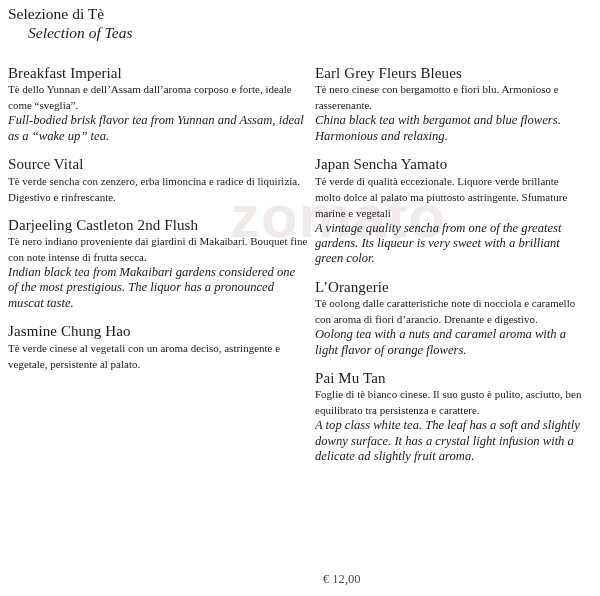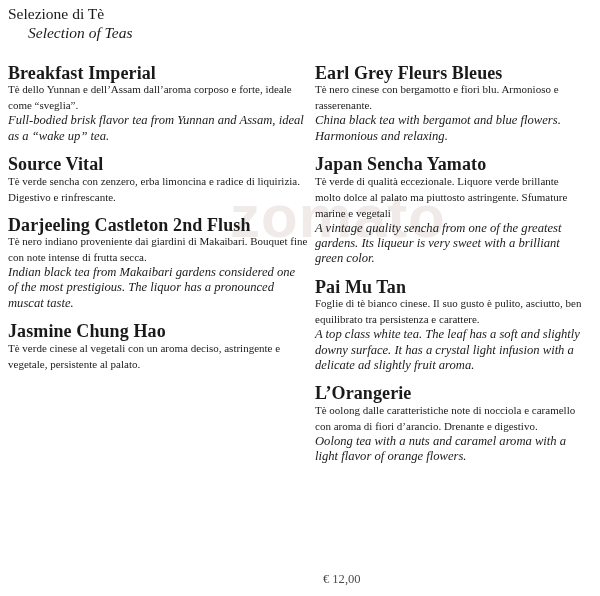--- a/index.html
+++ b/index.html
@@ -35,22 +35,22 @@
   .header .line2 { font-size:15.5px; line-height:19px; font-style:italic;margin-left:20px; }
 
   .col { position:absolute; top:66px; }
   .col-left  { left:8px;   width:300px; }
   .col-right { left:315px; width:272px; }
 
   .entry { margin-bottom:13px; }
   .entry:last-child { margin-bottom:0; }
 
   .entry-title {
-    font-size:18px;
-    font-weight:700;
+    font-size:15px;
+    font-weight:400;
     line-height:15.4px;
     letter-spacing:0.1px;
   }
   .desc-it {
     font-size:11px;
     line-height:16px;
   }
   .desc-en {
     font-size:12.6px;
     line-height:15.4px;
@@ -106,28 +106,28 @@
         <div class="entry-title">Earl Grey Fleurs Bleues</div>
         <div class="desc-it">Tè nero cinese con bergamotto e fiori blu. Armonioso e rasserenante.</div>
         <div class="desc-en">China black tea with bergamot and blue flowers. Harmonious and relaxing.</div>
       </div>
       <div class="entry">
         <div class="entry-title">Japan Sencha Yamato</div>
         <div class="desc-it">Tè verde di qualità eccezionale. Liquore verde brillante molto dolce al palato ma piuttosto astringente. Sfumature marine e vegetali</div>
         <div class="desc-en">A vintage quality sencha from one of the greatest gardens. Its liqueur is very sweet with a brilliant green color.</div>
       </div>
       <div class="entry">
+        <div class="entry-title">L’Orangerie</div>
+        <div class="desc-it">Tè oolong dalle caratteristiche note di nocciola e caramello con aroma di fiori d’arancio. Drenante e digestivo.</div>
+        <div class="desc-en">Oolong tea with a nuts and caramel aroma with a light flavor of orange flowers.</div>
+      </div>
+      <div class="entry">
         <div class="entry-title">Pai Mu Tan</div>
         <div class="desc-it">Foglie di tè bianco cinese. Il suo gusto è pulito, asciutto, ben equilibrato tra persistenza e carattere.</div>
         <div class="desc-en">A top class white tea. The leaf has a soft and slightly downy surface. It has a crystal light infusion with a delicate ad slightly fruit aroma.</div>
-      </div>
-      <div class="entry">
-        <div class="entry-title">L’Orangerie</div>
-        <div class="desc-it">Tè oolong dalle caratteristiche note di nocciola e caramello con aroma di fiori d’arancio. Drenante e digestivo.</div>
-        <div class="desc-en">Oolong tea with a nuts and caramel aroma with a light flavor of orange flowers.</div>
       </div>
     </div>
 
     <div class="price">
       <span class="cur">€</span><span>12,00</span>
     </div>
 
   </div>
 </div>
 

